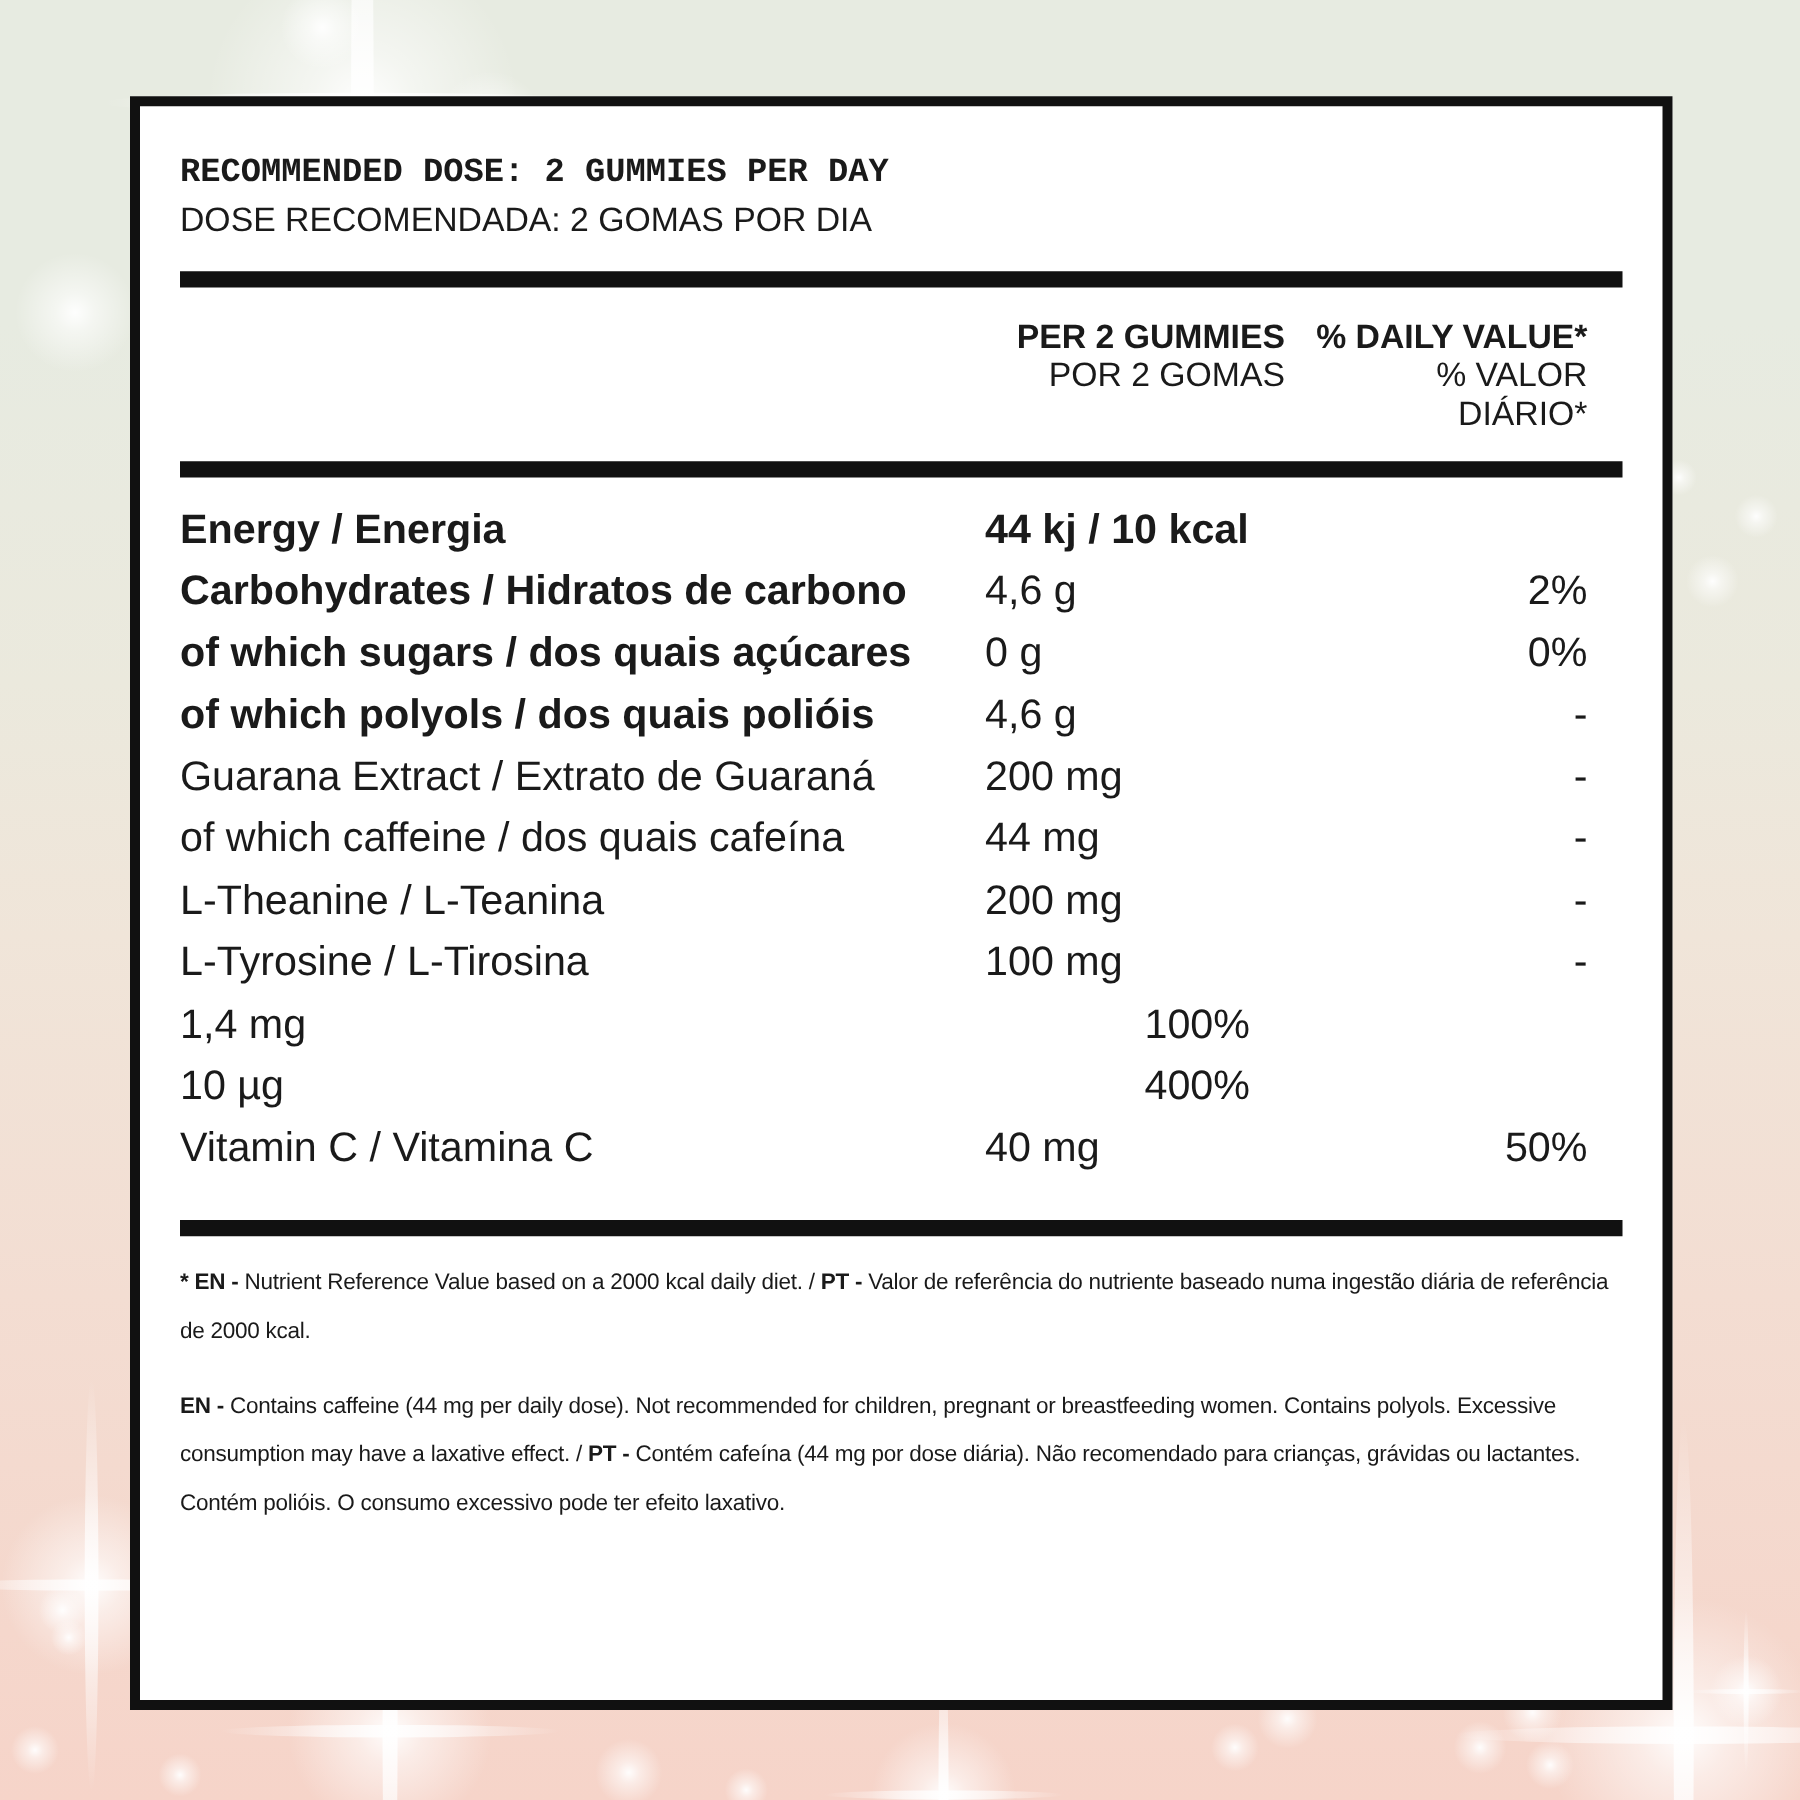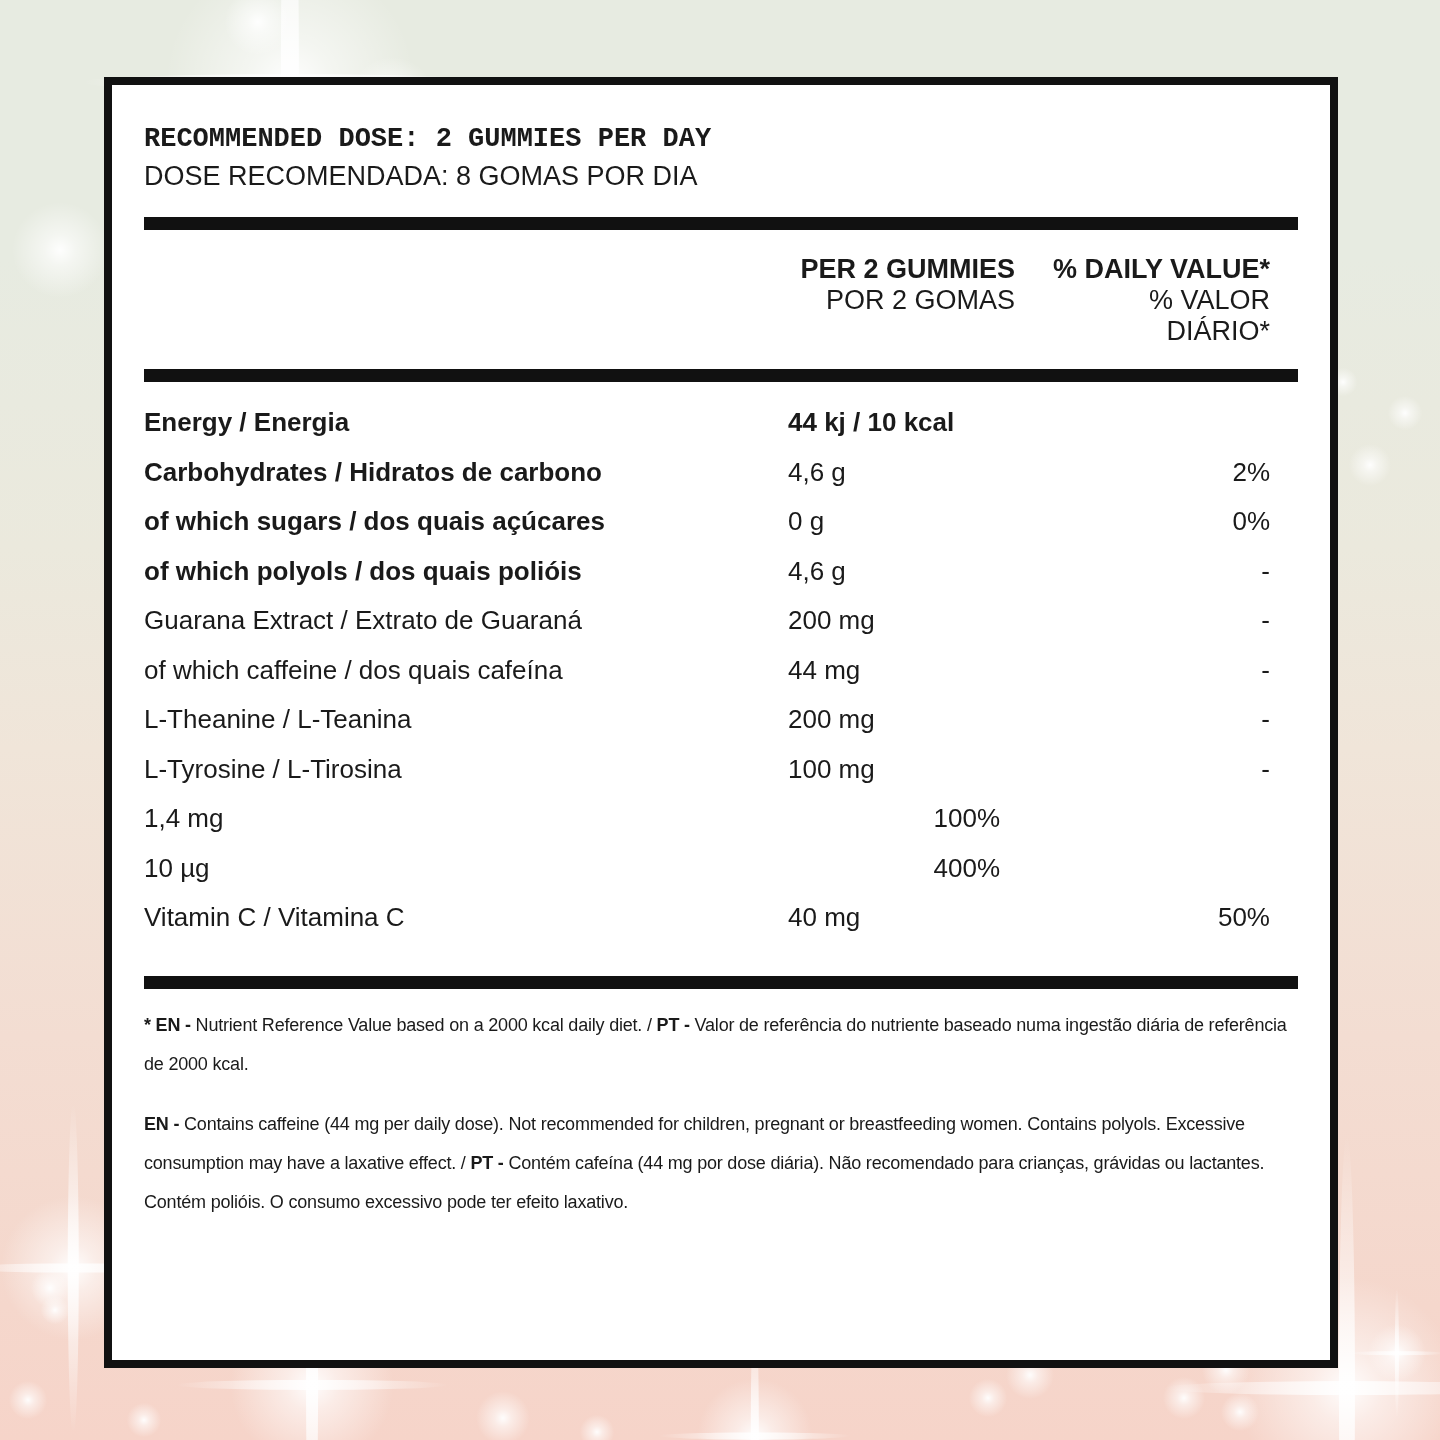--- a/index.html
+++ b/index.html
@@ -46,29 +46,29 @@
     letter-spacing:-0.5px;color:var(--ink);white-space:nowrap;
   }
   .dose{margin-top:36px;font-size:27px;line-height:37px;}
   .dose .en{font-weight:bold;margin:0;font-family:Liberation Mono, monospace;}
   .dose .pt{margin:0;}
   .rule{height:13px;background:var(--ink);}
   .rule.r1{margin-top:22px;}
   .rule.r2{margin-top:22px;}
   .rule.r3{margin-top:33px;}
   
-  .thead{margin-top:24px;display:grid;grid-template-columns:1fr 240px 250px;column-gap:33px;
+  .thead{margin-top:24px;display:grid;grid-template-columns:1fr 240px 250px;column-gap:20px;
          font-size:27px;line-height:31px;}
   .thead .amount{text-align:right;}
   .thead .daily{text-align:right;padding-right:28px;}
   .thead .en{font-weight:bold;}
   .tbody{margin-top:16px;}
   .trow{
     display:grid;grid-template-columns:1fr 240px 250px;column-gap:20px;
-    align-items:center;height:49.5px;font-size:26px;
+    align-items:center;height:49.5px;font-size:33px;
   }
   .trow .label{text-align:left;}
   .trow .amount{text-align:left;}
   .trow .daily{text-align:right;padding-right:28px;}
   .trow.bold .label{font-weight:bold;}
   .trow .amount.bold{font-weight:bold;}
   
   .footnote{font-size:18px;line-height:39px;margin:0;letter-spacing:-0.2px;}
   .footnote.f0{margin-top:17px;}
   .footnote.f1{margin-top:21px;}
@@ -158,21 +158,21 @@
     </div>
     <div class="sparkle" style="left: 1370px; top: 465px; width: 44px; height: 44px;">
       <div class="glow"></div>
     </div>
   </div>
 
 <div class="card">
 
   <div class="dose">
     <p class="en">RECOMMENDED DOSE: 2 GUMMIES PER DAY</p>
-    <p class="pt">DOSE RECOMENDADA: 8 GOMAS POR DIA</p>
+    <p class="pt">DOSE RECOMENDADA: 2 GOMAS POR DIA</p>
   </div>
 
   <div class="rule r1"></div>
 
   <div class="thead">
     <div></div>
     <div class="amount">
       <div class="en">PER 2 GUMMIES</div>
       <div class="pt">POR 2 GOMAS</div>
     </div>

